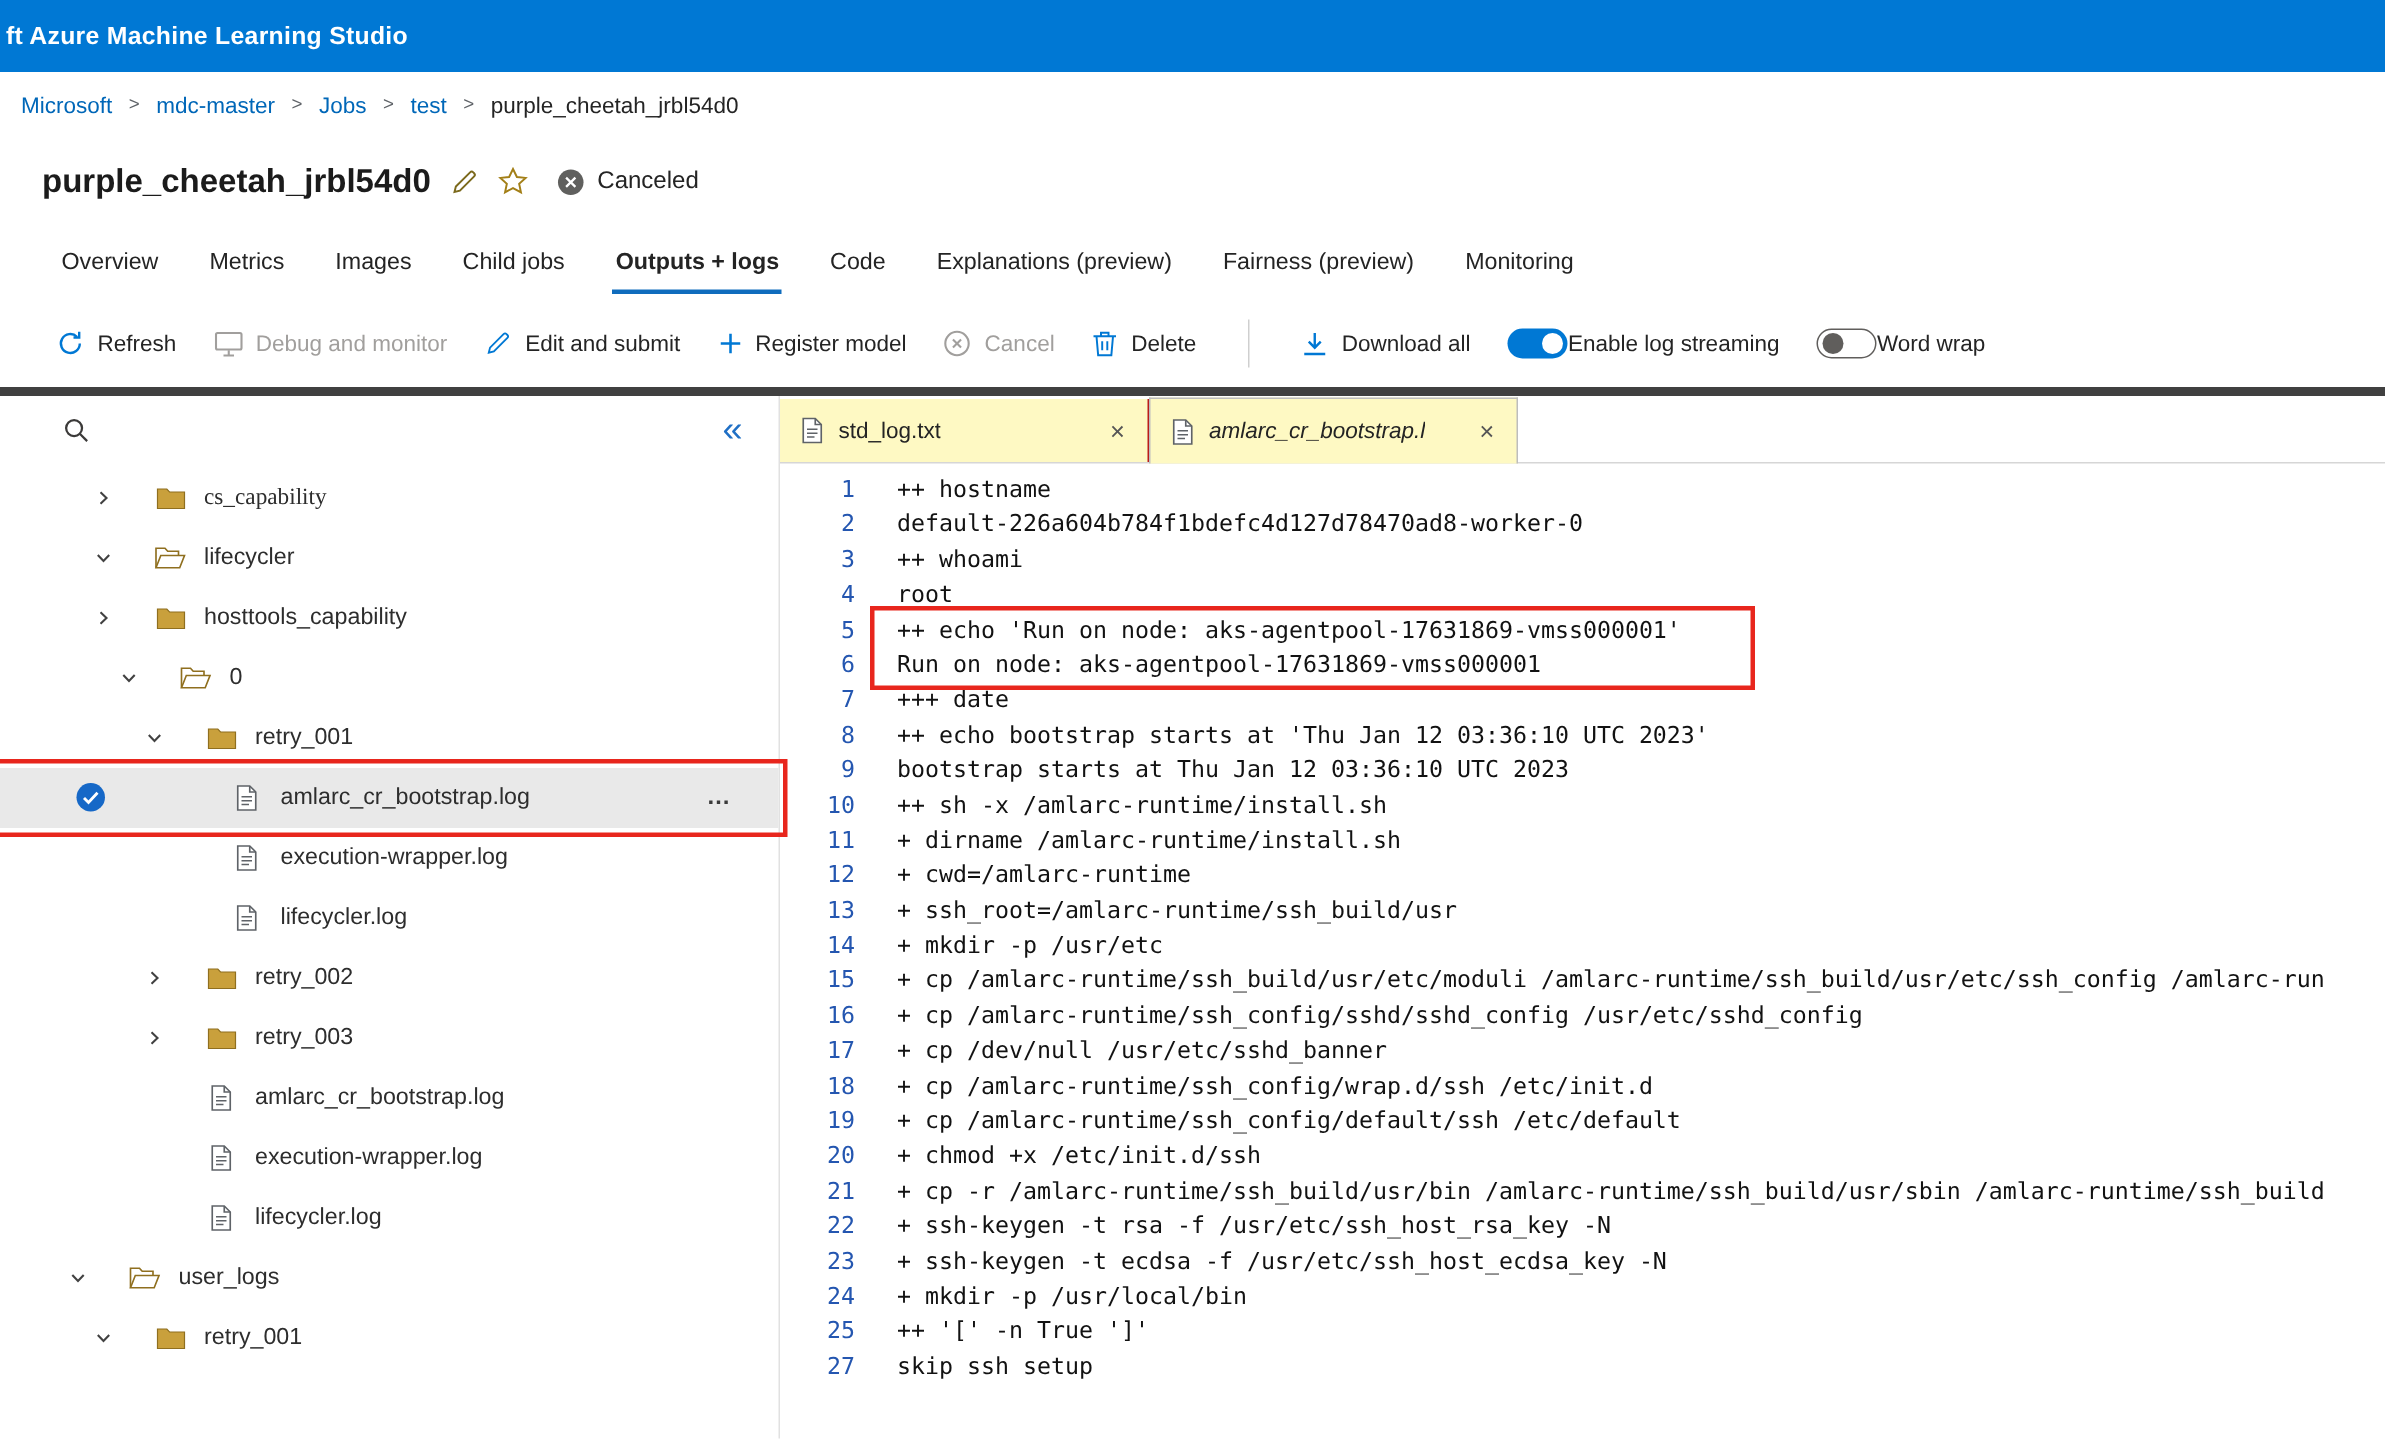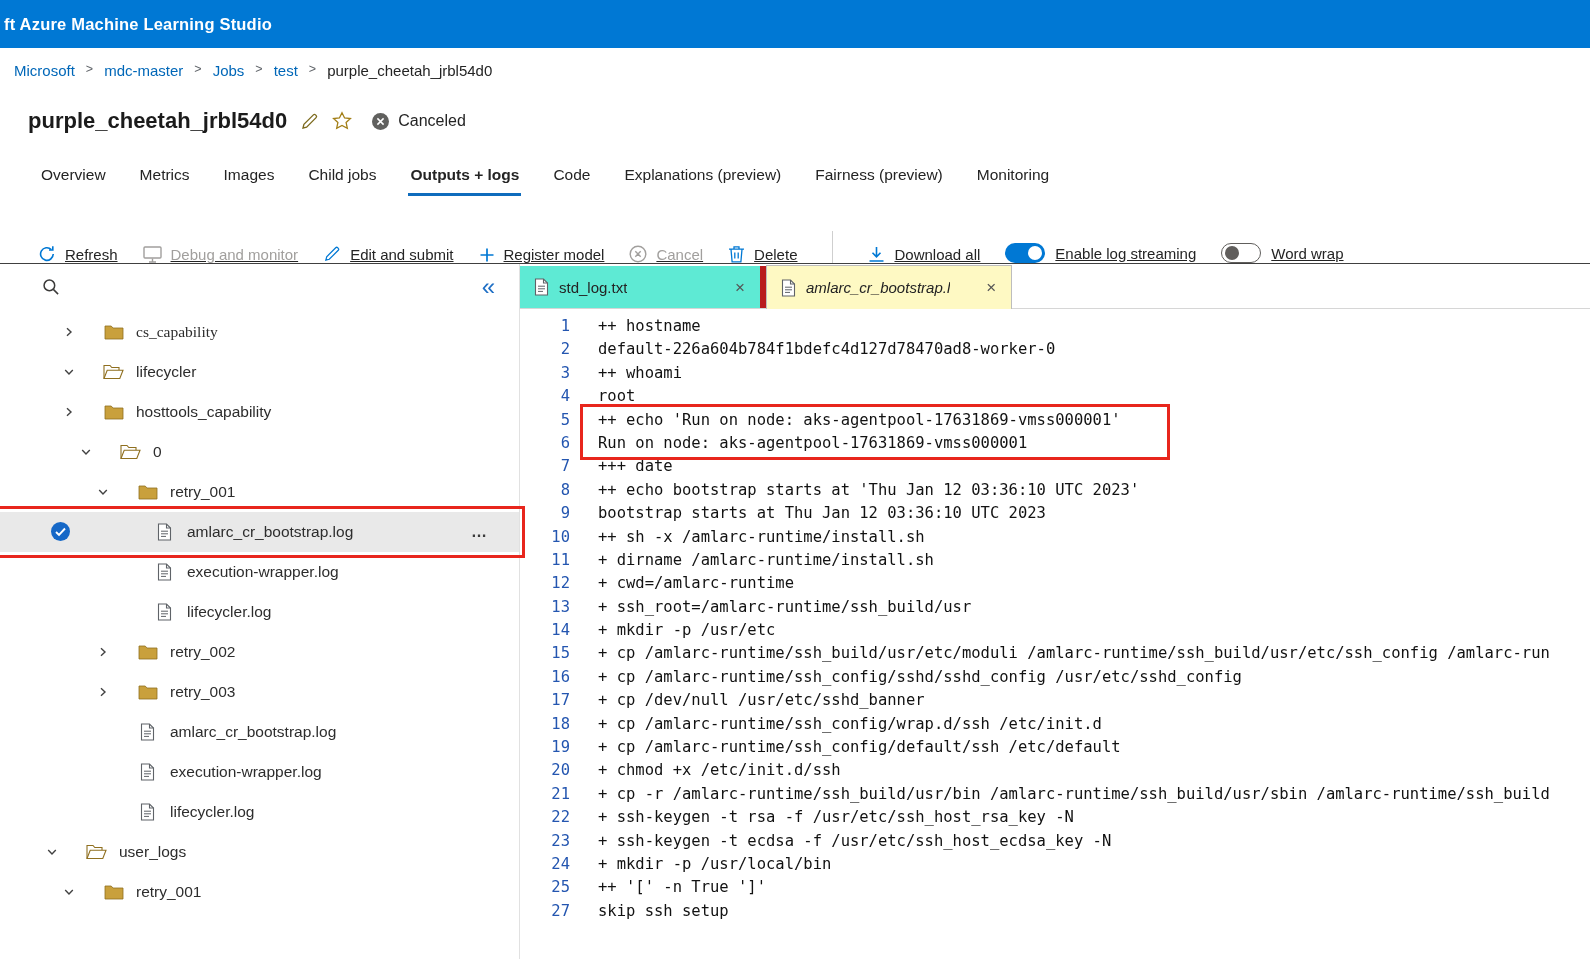--- a/index.html
+++ b/index.html
@@ -31,25 +31,25 @@
   .page-title { font-size:22px; font-weight:700; margin:0; color:#1b1b1b; }
   .status { display:flex; align-items:center; gap:8px; font-size:16px; margin-left:6px; color:#242424; }
 
   
   .tabs { display:flex; padding-left:24px; height:50px; align-items:stretch; }
   .tab { background:none; border:none; font-family:inherit; font-size:15.5px; color:#242424; padding:0 17px; cursor:pointer; position:relative; white-space:nowrap; }
   .tab.active { font-weight:700; }
   .tab.active::after { content:""; position:absolute; left:15px; right:15px; bottom:4px; height:3px; background:#0f6cbd; }
 
   
-  .toolbar { display:flex; align-items:flex-end; height:64px; padding-left:38px; gap:25px; font-size:15px; color:#242424; border-bottom:1px solid #404040; white-space:nowrap;text-decoration:underline; }
+  .toolbar { display:flex; align-items:center; height:64px; padding-left:38px; gap:25px; font-size:15px; color:#242424; border-bottom:6px solid #404040; white-space:nowrap; }
   .tbtn { display:flex; align-items:center; gap:9px; background:none; border:none; font-family:inherit; font-size:15px; color:#242424; cursor:pointer; padding:0; }
   .tbtn.disabled { color:#a19f9d; }
   .tdivider { width:1px; height:32px; background:#cfcfcf; margin:0 10px; }
-  .toggle-group { display:flex; align-items:center; gap:10px; }
+  .toggle-group { display:flex; align-items:center; }
   .toggle { width:40px; height:20px; border-radius:10px; position:relative; display:inline-block; cursor:pointer; }
   .toggle.on { background:#0078d4; }
   .toggle.on .knob { position:absolute; right:3px; top:3px; width:14px; height:14px; border-radius:50%; background:#fff; }
   .toggle.off { background:#fff; border:1px solid #605e5c; }
   .toggle.off .knob { position:absolute; left:3px; top:2px; width:14px; height:14px; border-radius:50%; background:#605e5c; }
 
   
   .main { display:flex; height:695px; }
   .sidebar { width:520px; min-width:520px; border-right:1px solid #e1e1e1; display:flex; flex-direction:column; overflow:visible; }
   .sidebar-head { height:46px; display:flex; align-items:center; justify-content:space-between; padding:0 24px 0 42px; }
@@ -61,21 +61,21 @@
   .tree-row.annotated { outline:3px solid #e8261d; outline-offset:3px; }
   .chev { width:16px; min-width:16px; display:inline-flex; justify-content:center; margin-right:26px; }
   .tree-icon { width:21px; min-width:21px; display:inline-flex; margin-right:12px; }
   .tree-label { white-space:nowrap; }
   .row-menu { position:absolute; right:30px; color:#3b3b3b; font-weight:700; letter-spacing:2px; font-size:16px; }
   .check { position:absolute; left:50px; top:9px; }
 
   
   .editor { flex:1; display:flex; flex-direction:column; min-width:0; }
   .tabstrip { height:45px; display:flex; align-items:flex-end; border-bottom:1px solid #d6d6d6; position:relative; }
-  .etab { display:flex; align-items:center; justify-content:space-between; width:246px; min-width:246px; height:42px; padding:0 12px 0 14px; font-size:15px; color:#242424; border-right:6px solid #b91c1c; cursor:pointer; background:#5eead4; }
+  .etab { display:flex; align-items:center; justify-content:space-between; width:246px; min-width:246px; height:42px; padding:0 12px 0 14px; font-size:15px; color:#242424; border-right:1px solid #b91c1c; cursor:pointer; background:#fef9c3; }
   .etab.active { height:44px; border:1px solid #bdbdbd; border-bottom:none; margin-bottom:-1px; z-index:2; background:#fef9c3;font-style:italic; }
   .etab-main { display:flex; align-items:center; gap:10px; min-width:0; }
   .etab-label { white-space:nowrap; overflow:hidden; }
   .etab-close { color:#555; font-size:17px; line-height:1; padding:0 3px; }
 
   .log { flex:1; position:relative; padding-top:6px; overflow:hidden;
          font-family:"DejaVu Sans Mono","Liberation Mono",monospace; font-size:15.5px; }
   .log-line { display:flex; height:23.4px; line-height:23.4px; white-space:pre; }
   .ln { width:50px; min-width:50px; text-align:right; color:#2456b0; }
   .lt { padding-left:28px; color:#121212; }

